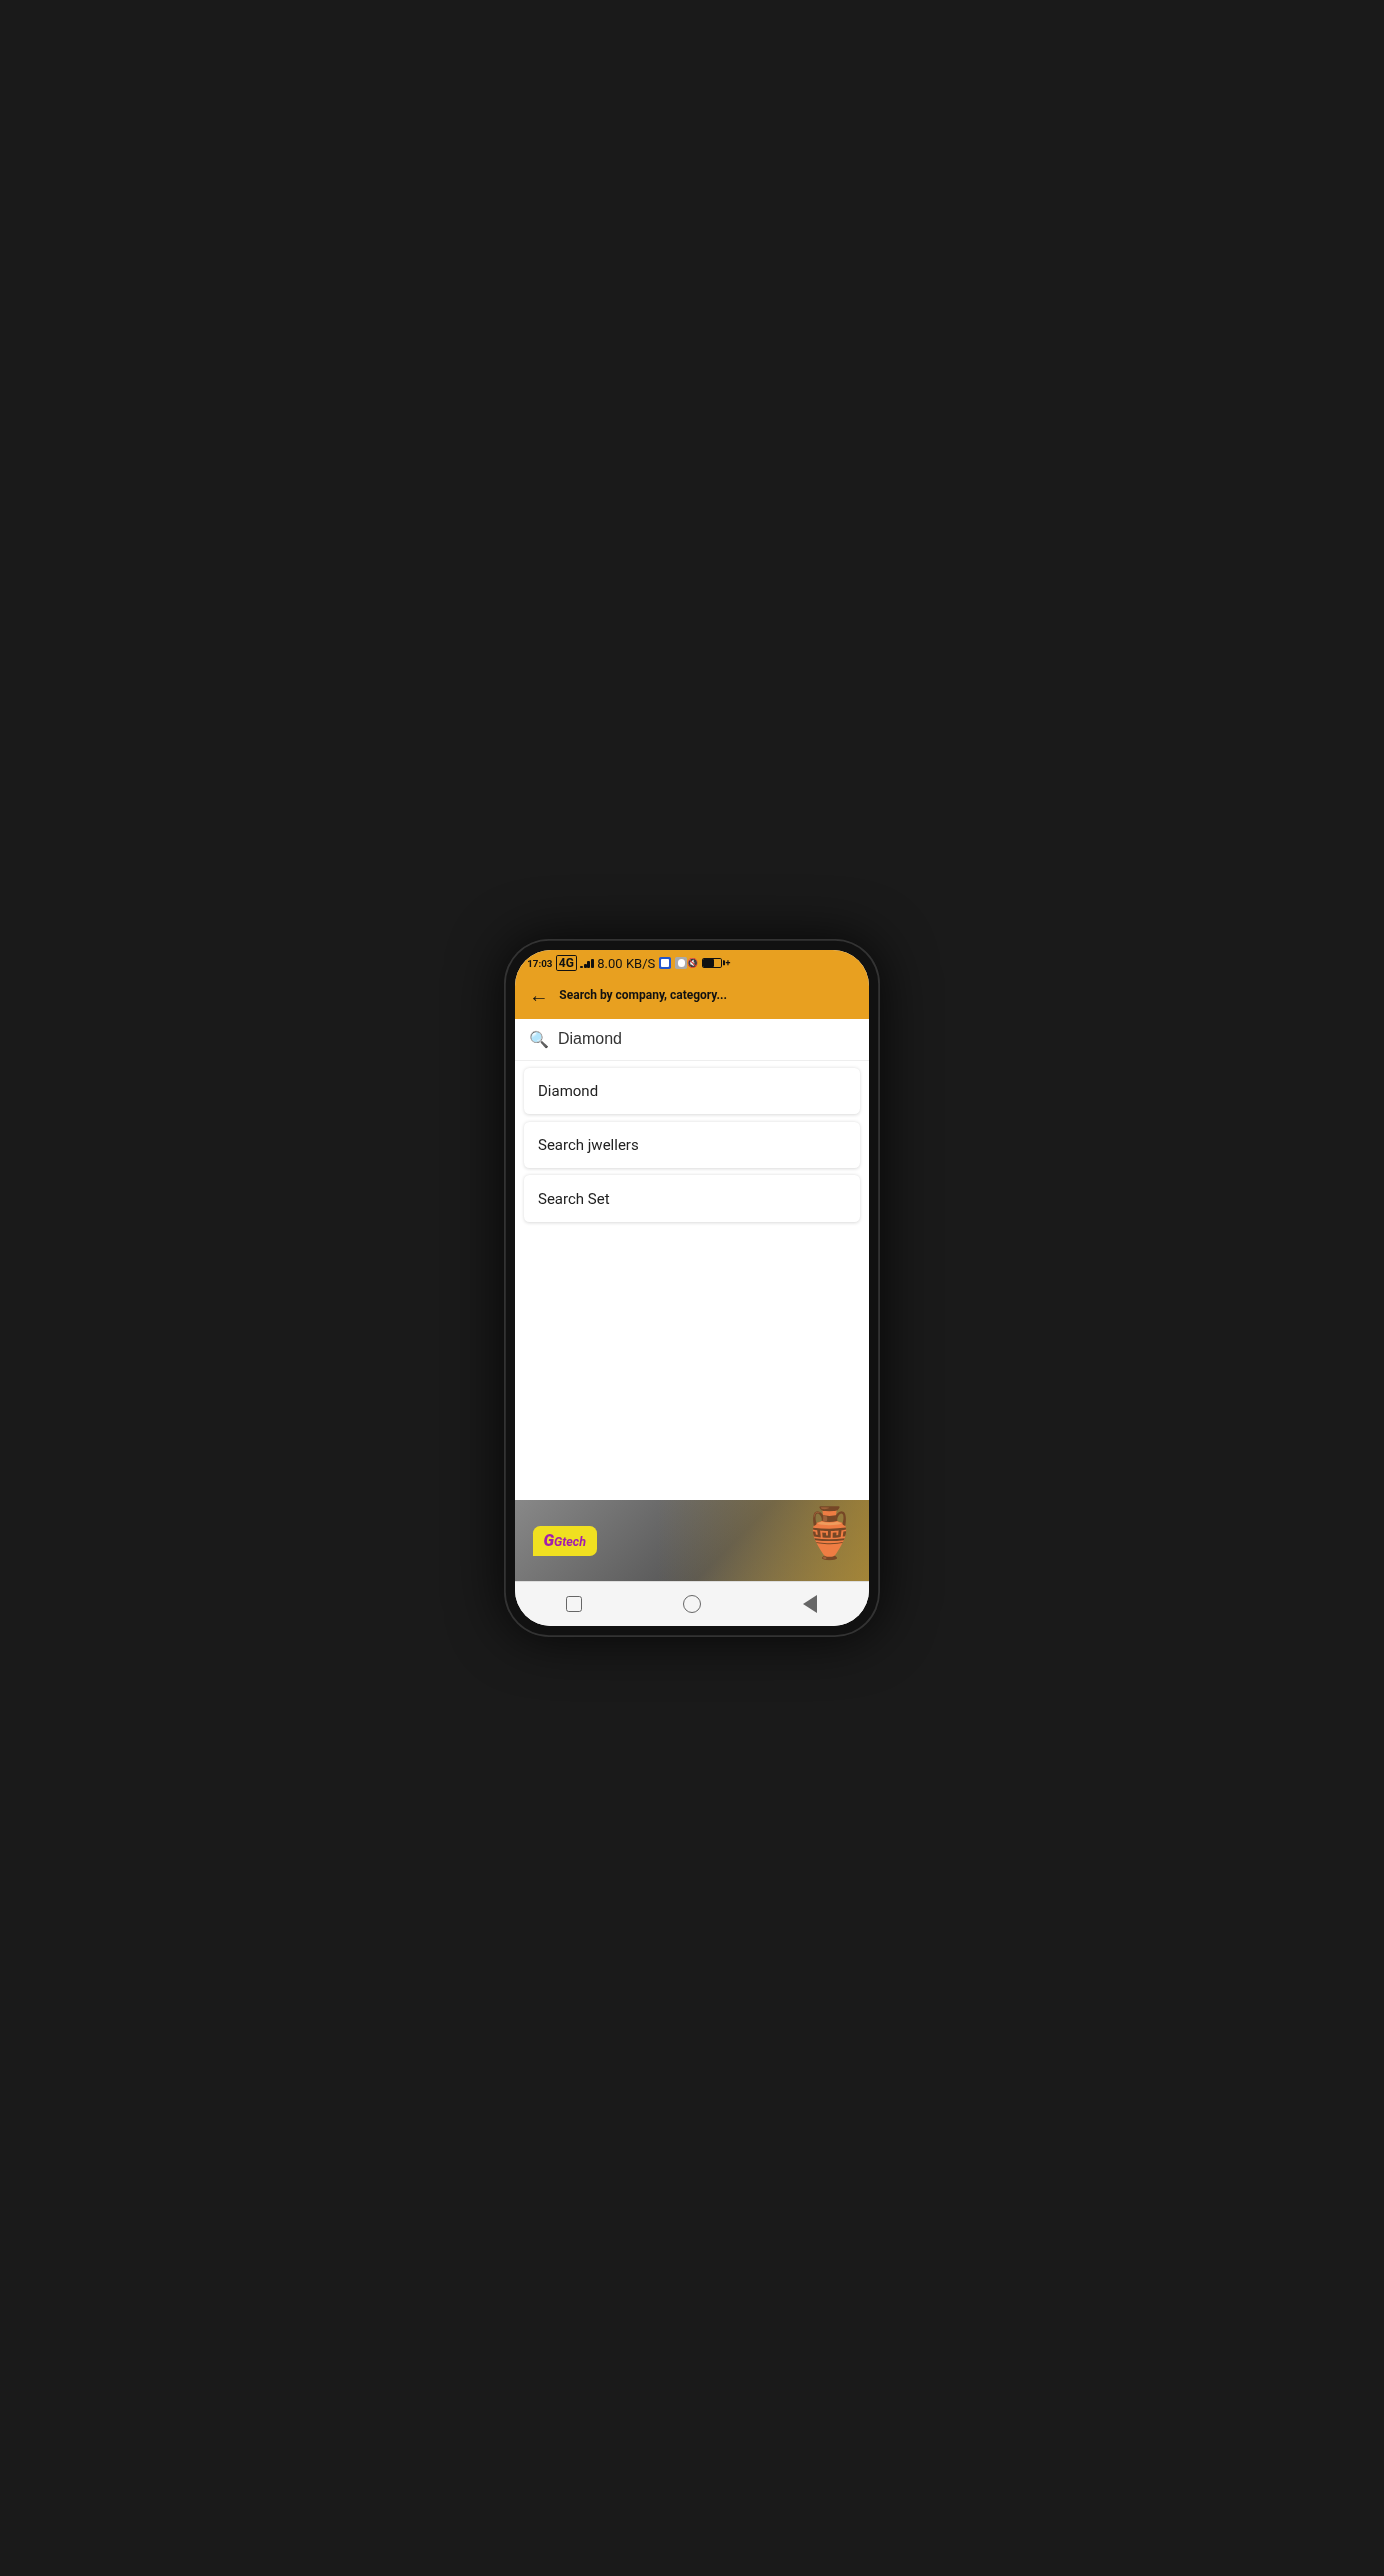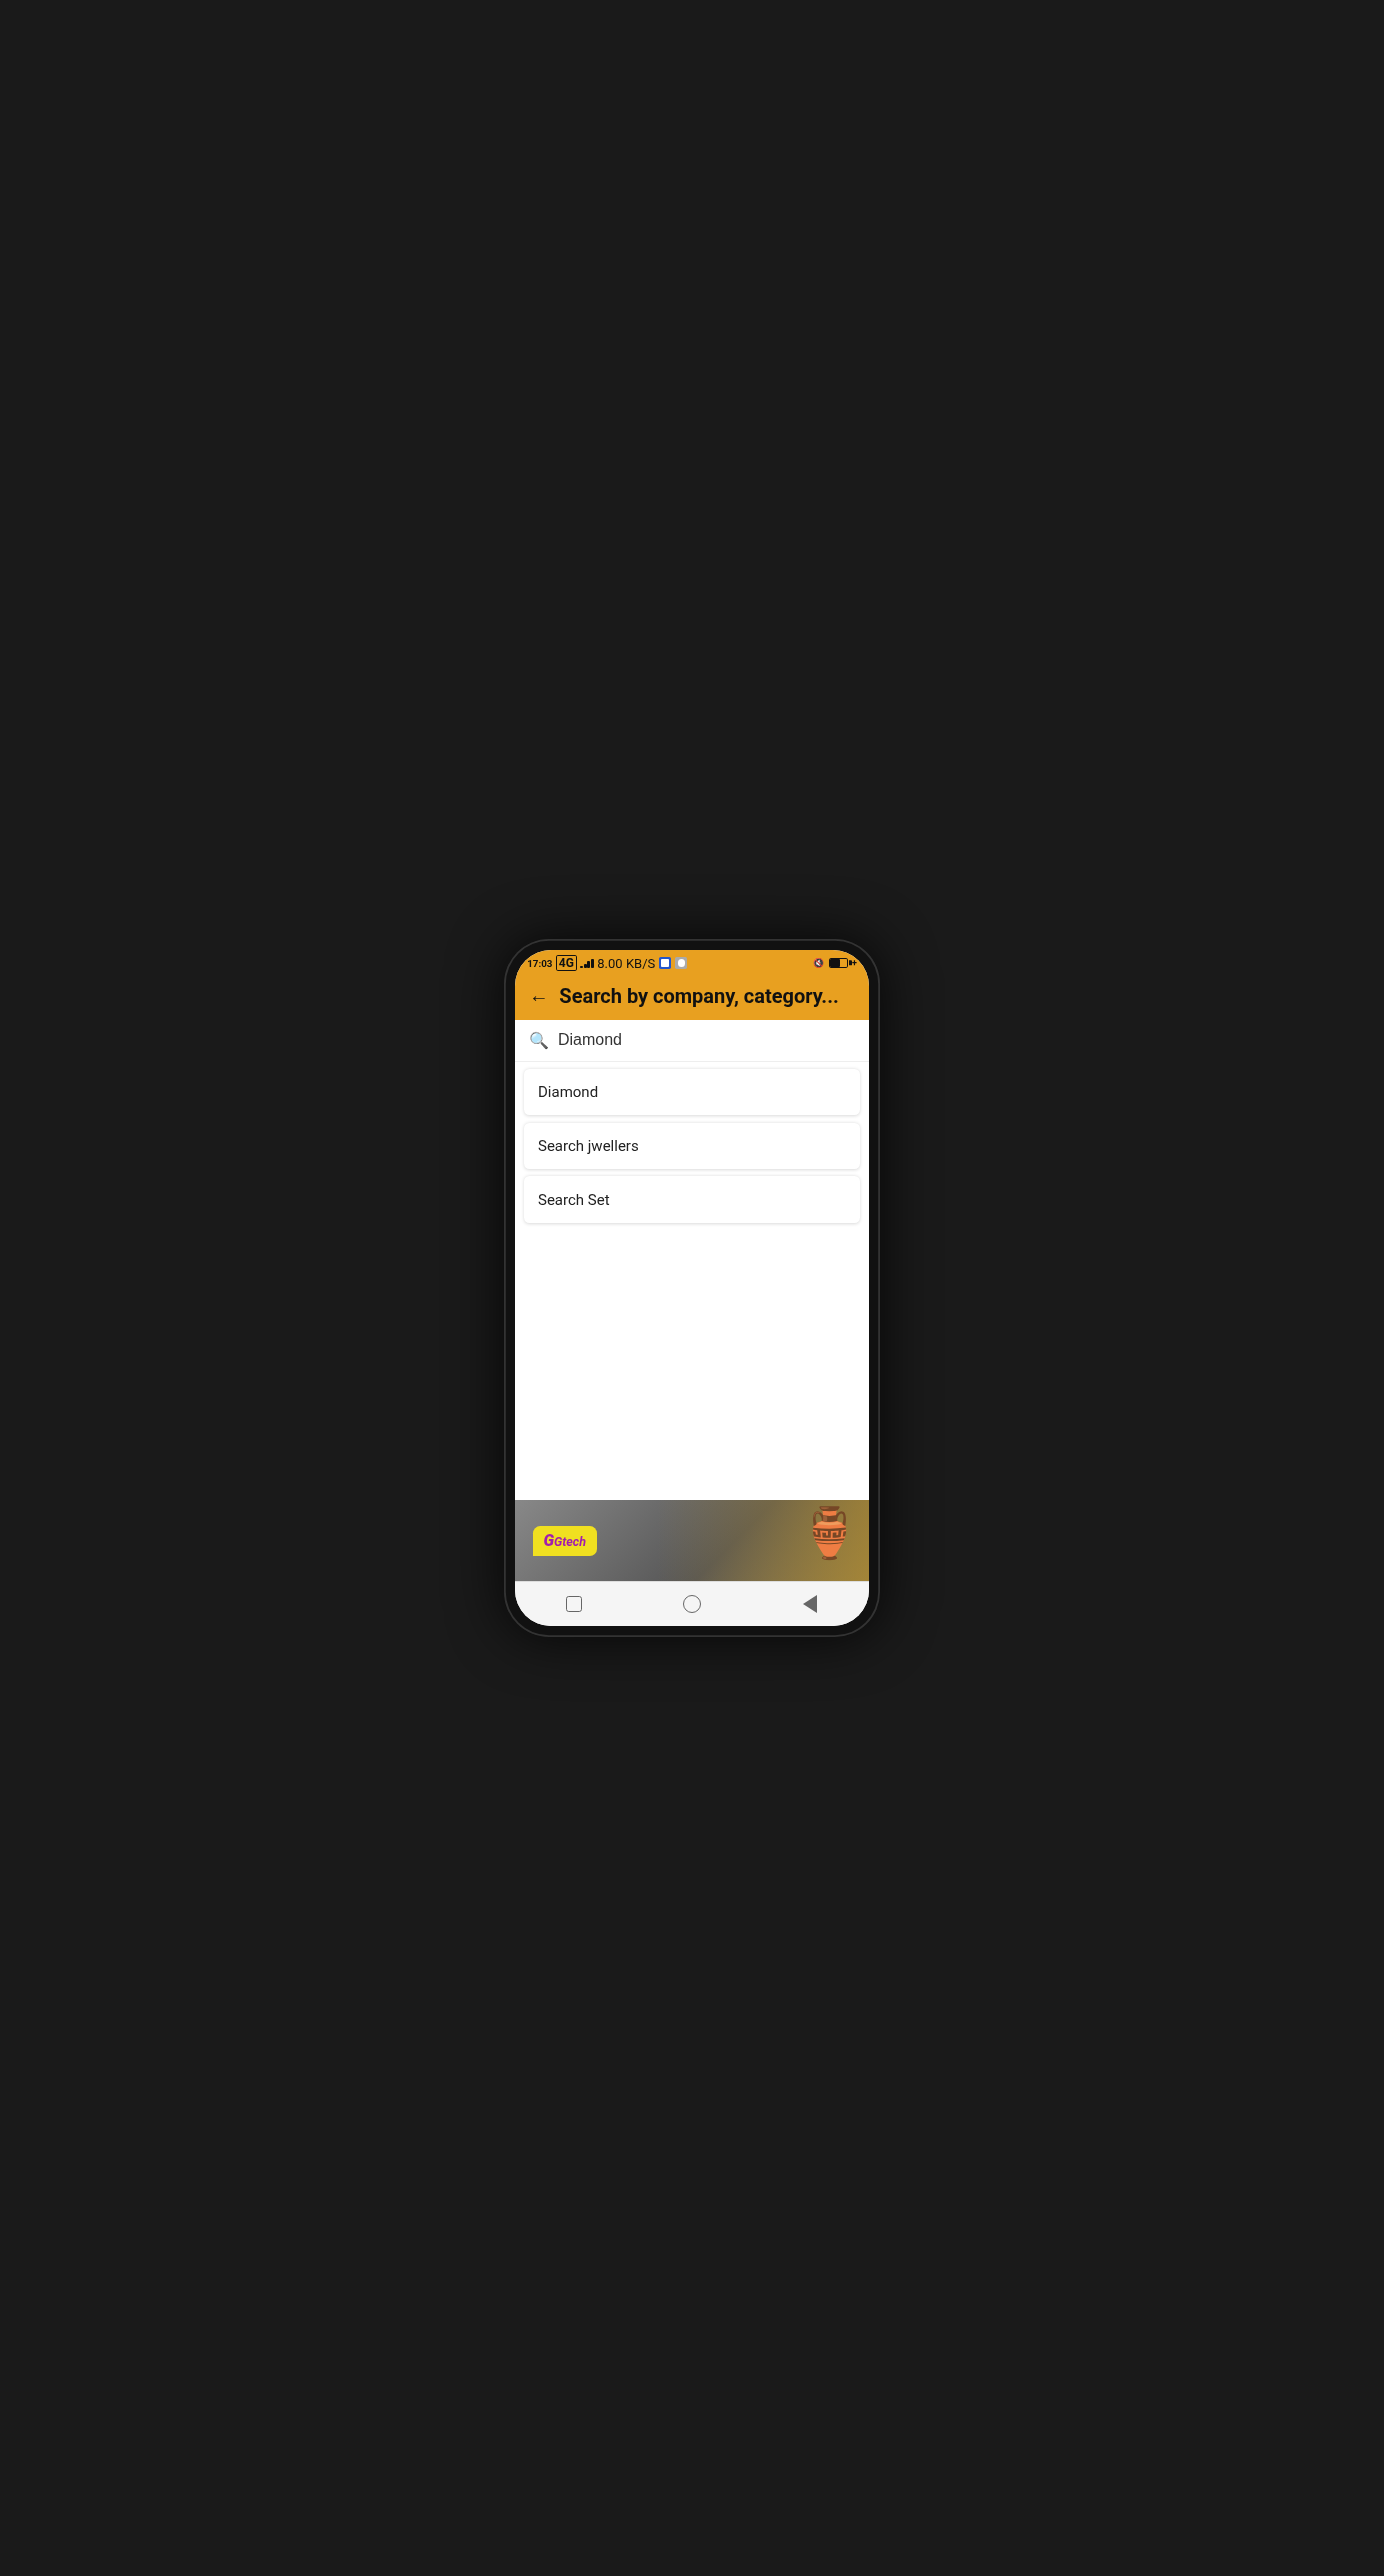--- a/index.html
+++ b/index.html
@@ -30,21 +30,20 @@
       border-radius: 36px;
       overflow: hidden;
       display: flex;
       flex-direction: column;
     }
 
     
     .status-bar {
       background: #E8A020;
       display: flex;
-      justify-content: space-between;
       align-items: center;
       padding: 5.4px 12.5px 3.6px 12.5px;
       height: 25px;
     }
 
     .status-left {
       font-size: 9.8px;
       font-weight: 700;
       color: #111;
       display: flex;
@@ -99,21 +98,21 @@
     }
 
     .back-arrow {
       font-size: 19.7px;
       color: #111;
       font-weight: 900;
       cursor: pointer;
     }
 
     .header-title {
-      font-size: 20px;
+      font-size: 12px;
       font-weight: 700;
       color: #111;
     }
 
     
     .search-bar {
       background: #fff;
       display: flex;
       align-items: center;
       padding: 10.7px 14.3px;

